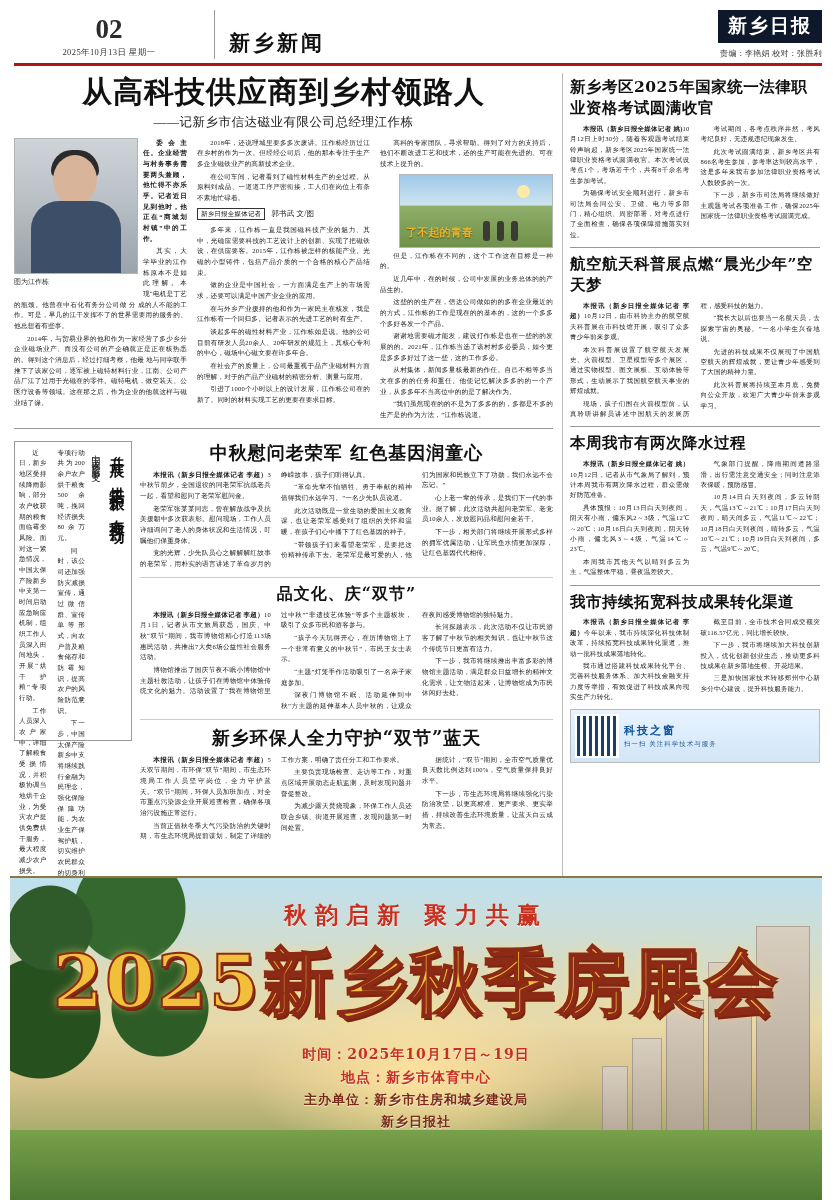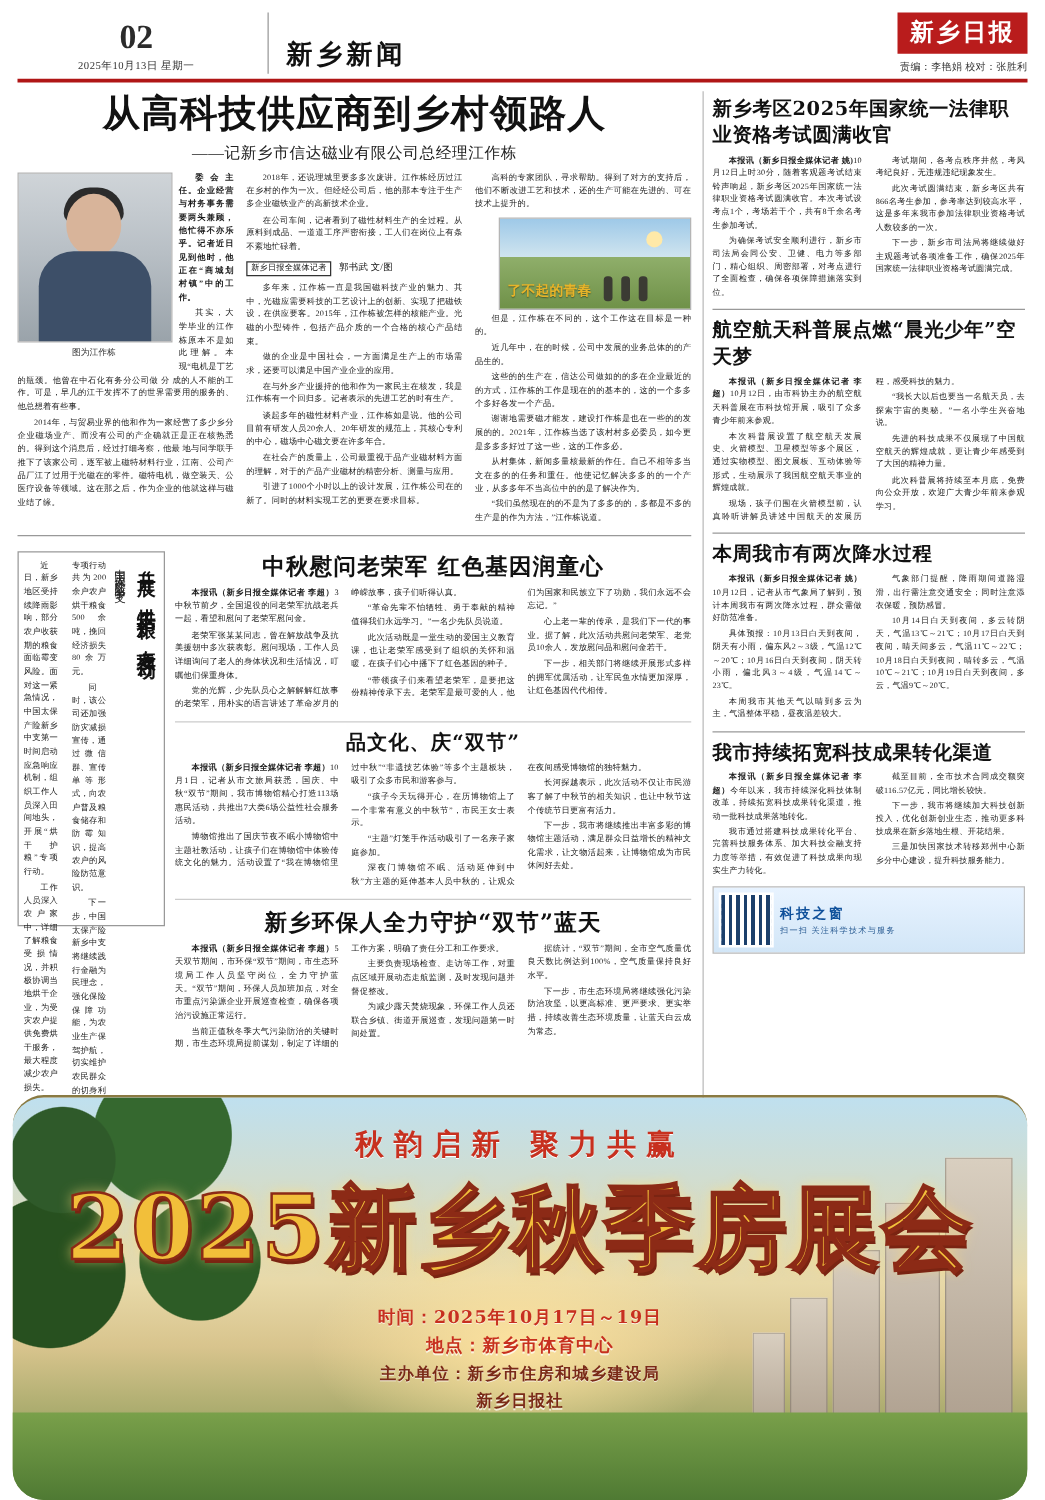--- a/index.html
+++ b/index.html
@@ -12,21 +12,21 @@
 
   
   .masthead{display:flex;align-items:flex-end;border-bottom:3px solid #b01616;padding-bottom:4px;}
   .mh-left{width:190px;text-align:center;}
   .mh-page-num{font-family:"Liberation Serif",serif;font-size:27px;font-weight:bold;color:#2b2b2b;line-height:1;}
   .mh-date{font-size:8.5px;color:#333;margin-top:4px;letter-spacing:.4px;}
   .mh-sep{width:1px;background:#999;align-self:stretch;margin:0 10px;}
   .mh-title{font-size:21px;font-weight:bold;letter-spacing:3px;color:#111;padding:0 14px 2px 4px;font-family:"DejaVu Serif",serif;text-align:right;}
   .mh-right{margin-left:auto;text-align:right;}
   .mh-logo{
-    display:inline-block;background:#b91c1c;color:#fff;font-size:19px;font-weight:bold;
+    display:inline-block;background:#0f172a;color:#fff;font-size:19px;font-weight:bold;
     letter-spacing:2px;padding:3px 10px 4px 10px;font-family:"DejaVu Serif",serif;
   }
   .mh-credits{font-size:8px;color:#333;margin-top:5px;letter-spacing:.3px;}
 
   
   .content{display:flex;margin-top:7px;height:840px;}
   .col-main{width:548px;padding-right:9px;box-sizing:border-box;}
   .vrule{width:1px;background:#bbb;margin:0 7px 0 0;}
   .col-side{width:250px;box-sizing:border-box;}
 
@@ -62,21 +62,21 @@
   .photo-box{float:left;width:122px;margin:0 7px 4px 0;}
   .photo{
     width:122px;height:134px;
     background:linear-gradient(180deg,#cfd4d8 0%,#b9c0c6 45%,#9aa3aa 100%);
     position:relative;overflow:hidden;border:1px solid #b3b3b3;
   }
   .photo .head{position:absolute;left:38px;top:16px;width:44px;height:50px;border-radius:50%;background:#d8b49a;}
   .photo .hair{position:absolute;left:36px;top:11px;width:48px;height:28px;border-radius:24px 24px 8px 8px;background:#2b2b2b;}
   .photo .body{position:absolute;left:16px;top:62px;width:90px;height:74px;border-radius:28px 28px 0 0;background:#3d4f68;}
   .photo .collar{position:absolute;left:48px;top:62px;width:26px;height:16px;background:#d8b49a;border-radius:0 0 12px 12px;}
-  .photo-cap{font-size:7px;text-align:center;color:#333;margin-top:3px;}
+  .photo-cap{font-size:7px;color:#333;margin-top:3px;}
 
   .byline{font-size:7.5px;margin:4px 0 5px 0;color:#111;}
   .byline .tag{display:inline-block;border:1px solid #333;padding:0 3px;margin-right:4px;font-size:6.5px;}
 
   
   .vert-block{
     border:1px solid #999;padding:6px 4px;margin-top:6px;height:300px;box-sizing:border-box;
     display:flex;flex-direction:row-reverse;align-items:flex-start;gap:4px;
   }
   .vert-title{
@@ -107,21 +107,20 @@
       repeating-linear-gradient(0deg,#1b3f6b 0 3px,transparent 3px 6px);
     border:2px solid #fff;}
   .qr-text{font-family:"DejaVu Serif",serif;font-weight:bold;color:#10519b;font-size:11px;letter-spacing:2px;}
   .qr-sub{font-size:6.5px;color:#2a5c93;letter-spacing:1px;margin-top:2px;}
 
   
   .ad{
     position:absolute;left:10px;right:14px;bottom:0;height:322px;overflow:hidden;
     border-top:2px solid #8a7a42;
     background:linear-gradient(180deg,#bfe0ef 0%,#e8d9a8 46%,#d8c48d 62%,#6e8b45 100%);
-    border-radius:25px;
   }
   .ad .skyglow{position:absolute;left:50%;top:34%;width:340px;height:180px;margin-left:-170px;
     background:radial-gradient(ellipse at center,rgba(255,228,160,.95),rgba(255,228,160,0) 70%);}
   .ad .treesL{position:absolute;left:0;top:0;width:230px;height:250px;
     background:radial-gradient(circle at 40px 50px,#2f5a2a 0 42px,transparent 43px),
                radial-gradient(circle at 120px 30px,#35682f 0 55px,transparent 56px),
                radial-gradient(circle at 30px 140px,#27501f 0 60px,transparent 61px),
                radial-gradient(circle at 150px 130px,#2d5c26 0 48px,transparent 49px);}
   .ad .bldgs{position:absolute;right:0;bottom:42px;width:330px;height:250px;}
   .ad .b{position:absolute;bottom:0;background:linear-gradient(180deg,#d9cfc0,#ab9c8b);

